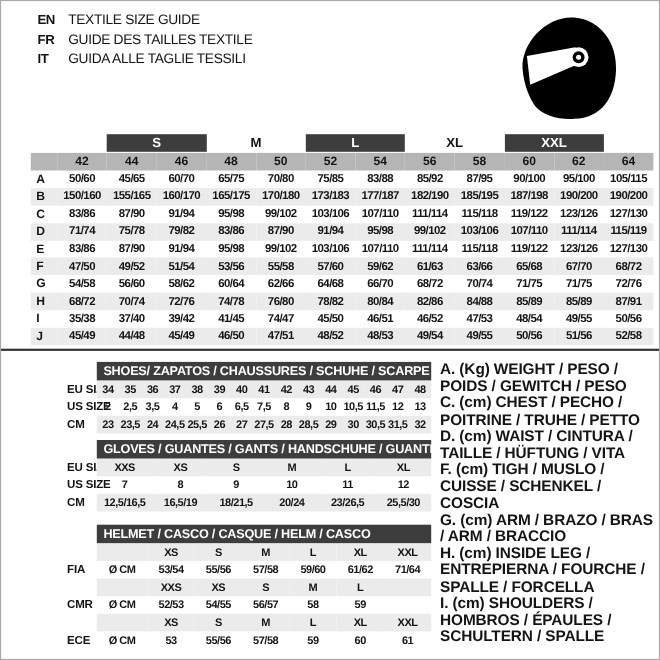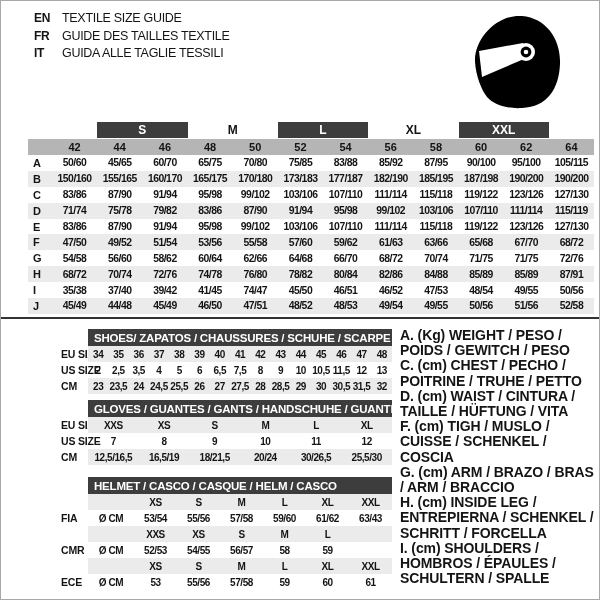--- a/index.html
+++ b/index.html
@@ -317,41 +317,41 @@
     <div class="bcell">8</div>
     <div class="bcell">9</div>
     <div class="bcell">10</div>
     <div class="bcell">11</div>
     <div class="bcell">12</div>
     <div class="blabel">CM</div>
     <div class="bcell band">12,5/16,5</div>
     <div class="bcell band">16,5/19</div>
     <div class="bcell band">18/21,5</div>
     <div class="bcell band">20/24</div>
-    <div class="bcell band">30/26,5</div>
+    <div class="bcell band">23/26,5</div>
     <div class="bcell band">25,5/30</div>
   </div>
 <div class="btable helm">
     <div class="btitle">HELMET / CASCO / CASQUE / HELM / CASCO</div>
     <div class="blabel"></div>
     <div class="bcell band"></div>
     <div class="bcell band">XS</div>
     <div class="bcell band">S</div>
     <div class="bcell band">M</div>
     <div class="bcell band">L</div>
     <div class="bcell band">XL</div>
     <div class="bcell band">XXL</div>
     <div class="blabel">FIA</div>
     <div class="bcell">Ø CM</div>
     <div class="bcell">53/54</div>
     <div class="bcell">55/56</div>
     <div class="bcell">57/58</div>
     <div class="bcell">59/60</div>
     <div class="bcell">61/62</div>
-    <div class="bcell">63/43</div>
+    <div class="bcell">71/64</div>
     <div class="blabel"></div>
     <div class="bcell band"></div>
     <div class="bcell band">XXS</div>
     <div class="bcell band">XS</div>
     <div class="bcell band">S</div>
     <div class="bcell band">M</div>
     <div class="bcell band">L</div>
     <div class="bcell band"></div>
     <div class="blabel">CMR</div>
     <div class="bcell">Ø CM</div>
@@ -378,15 +378,15 @@
     <div class="bcell">60</div>
     <div class="bcell">61</div>
   </div>
 
 <div class="legend">
     <div class="legend-item">A. (Kg) WEIGHT / PESO / POIDS / GEWITCH / PESO</div>
     <div class="legend-item">C. (cm) CHEST / PECHO / POITRINE / TRUHE / PETTO</div>
     <div class="legend-item">D. (cm) WAIST / CINTURA / TAILLE / HÜFTUNG / VITA</div>
     <div class="legend-item">F. (cm) TIGH / MUSLO / CUISSE / SCHENKEL / COSCIA</div>
     <div class="legend-item">G. (cm) ARM / BRAZO / BRAS / ARM / BRACCIO</div>
-    <div class="legend-item">H. (cm) INSIDE LEG / ENTREPIERNA / SCHENKEL / SCHRITT / FORCELLA</div>
+    <div class="legend-item">H. (cm) INSIDE LEG / ENTREPIERNA / FOURCHE / SPALLE / FORCELLA</div>
     <div class="legend-item">I. (cm) SHOULDERS / HOMBROS / ÉPAULES / SCHULTERN / SPALLE</div>
   </div>
 
 </body></html>

